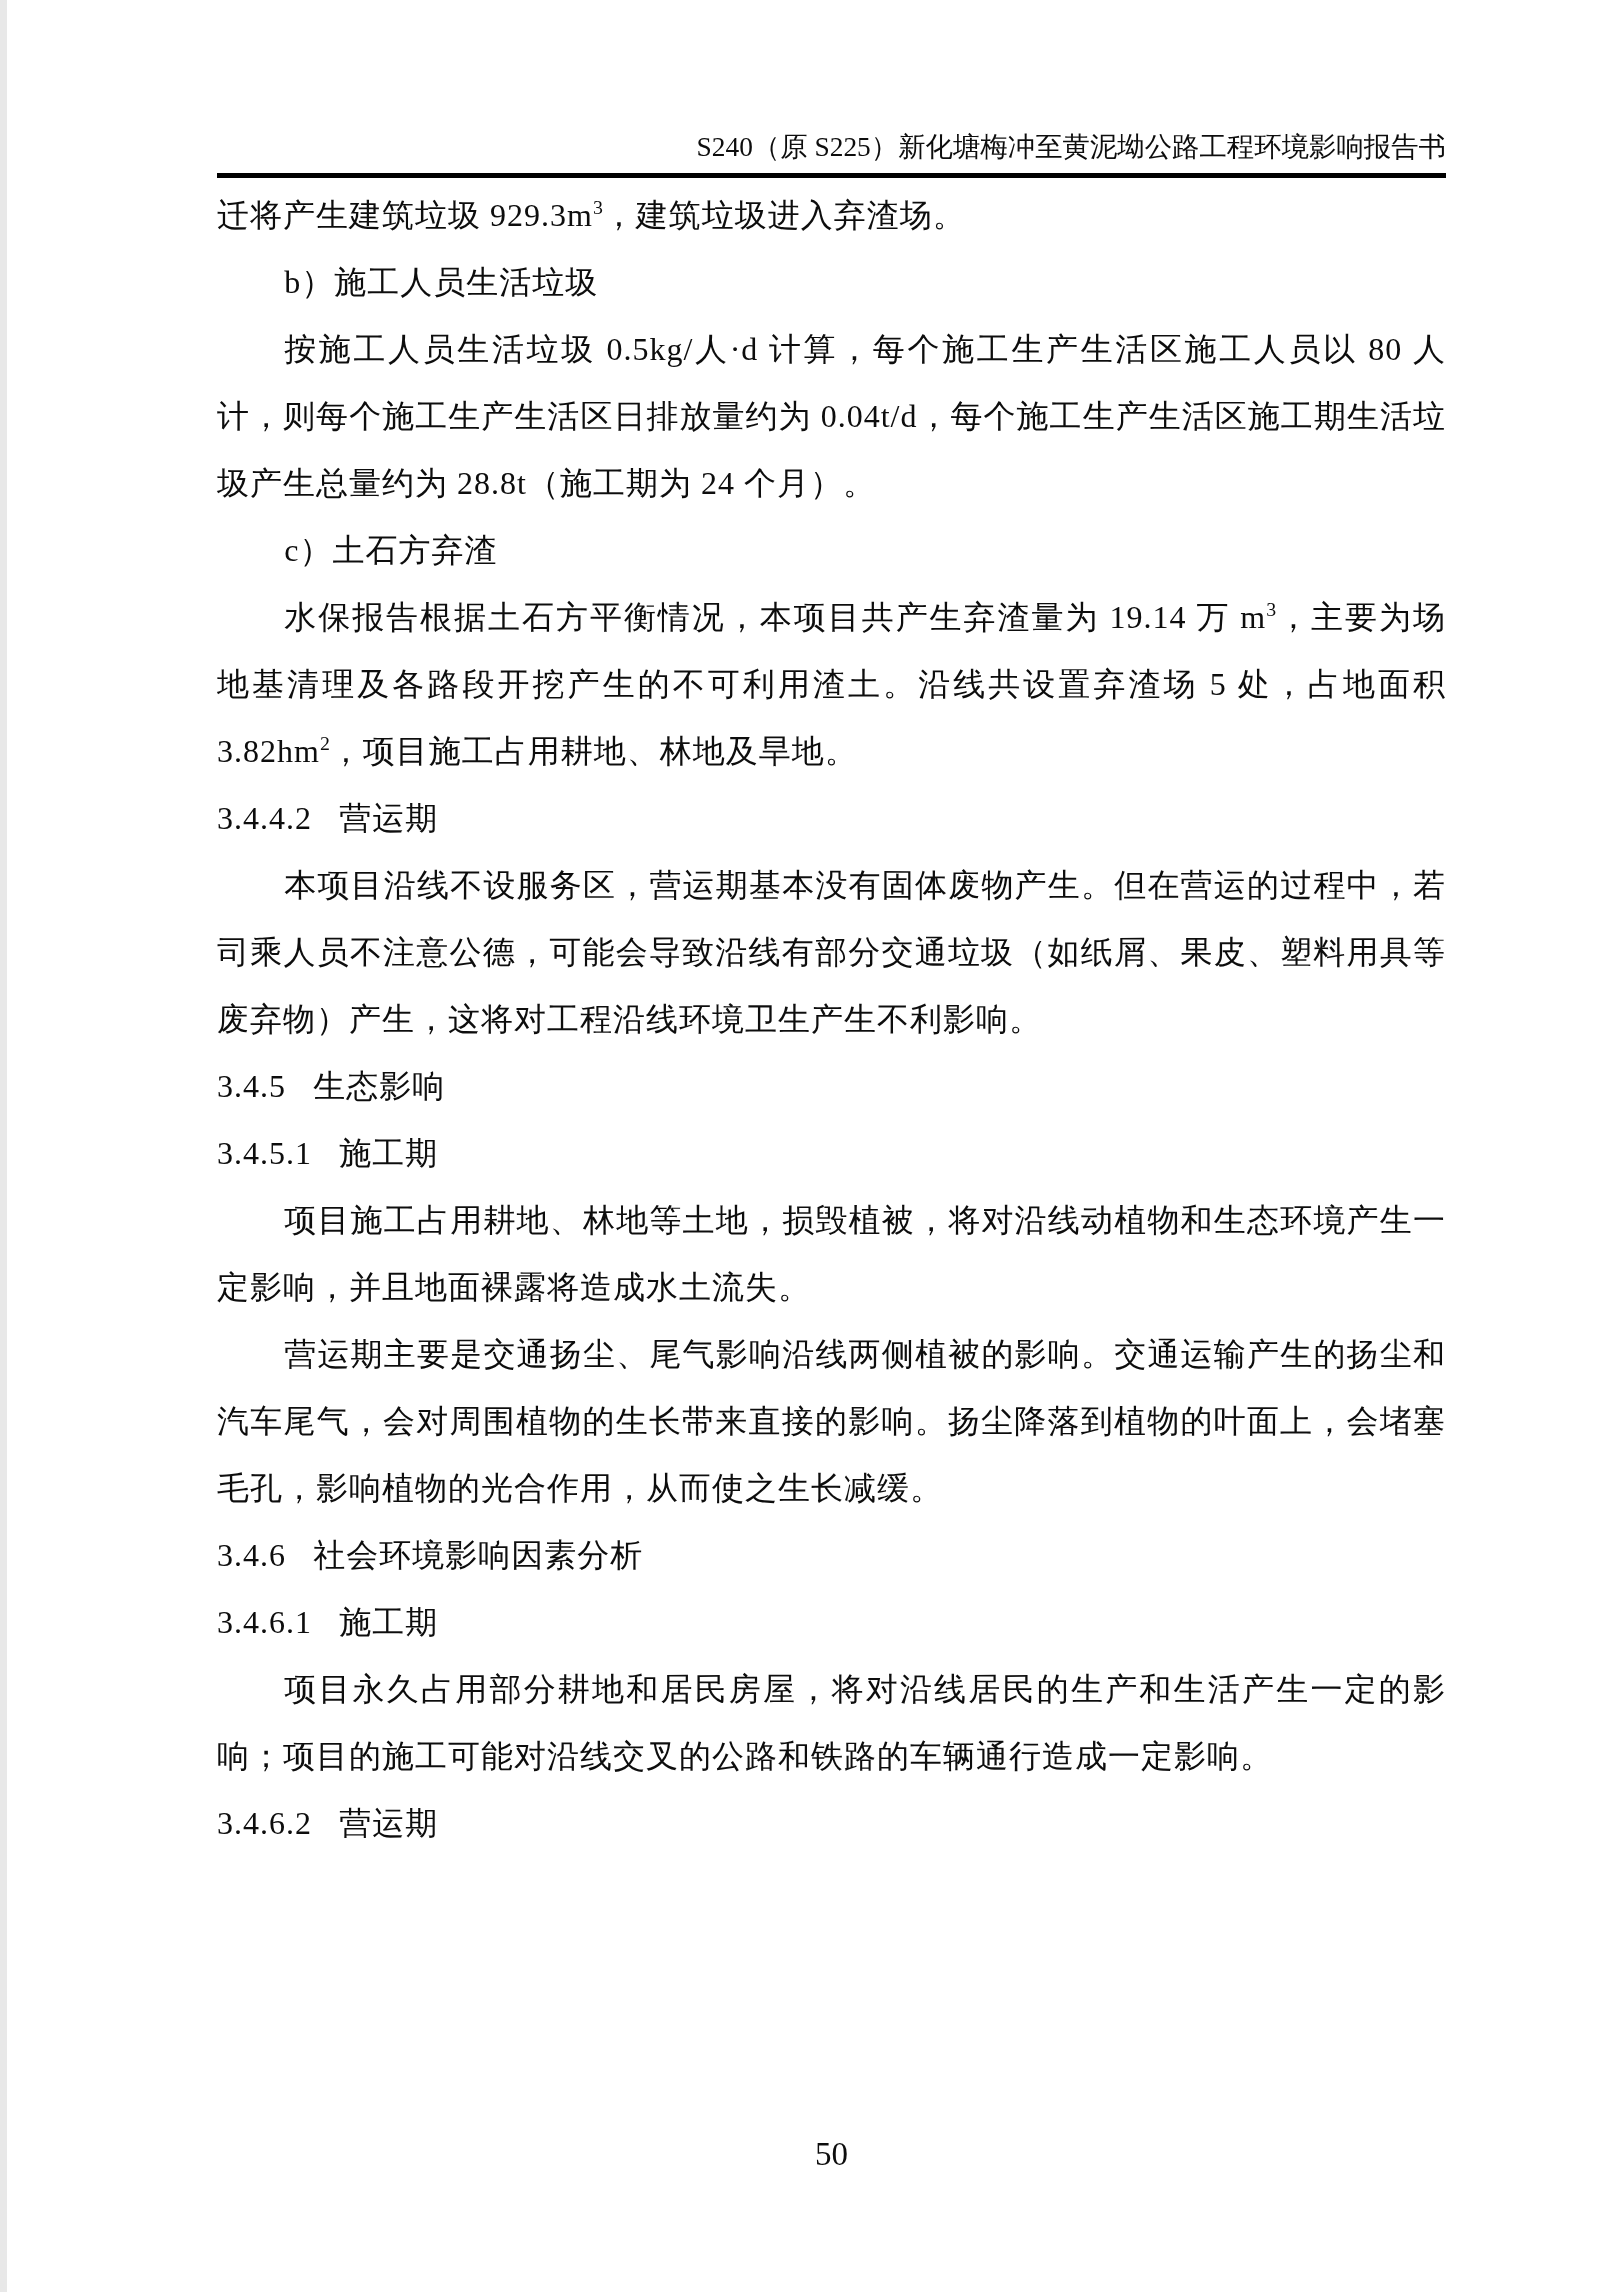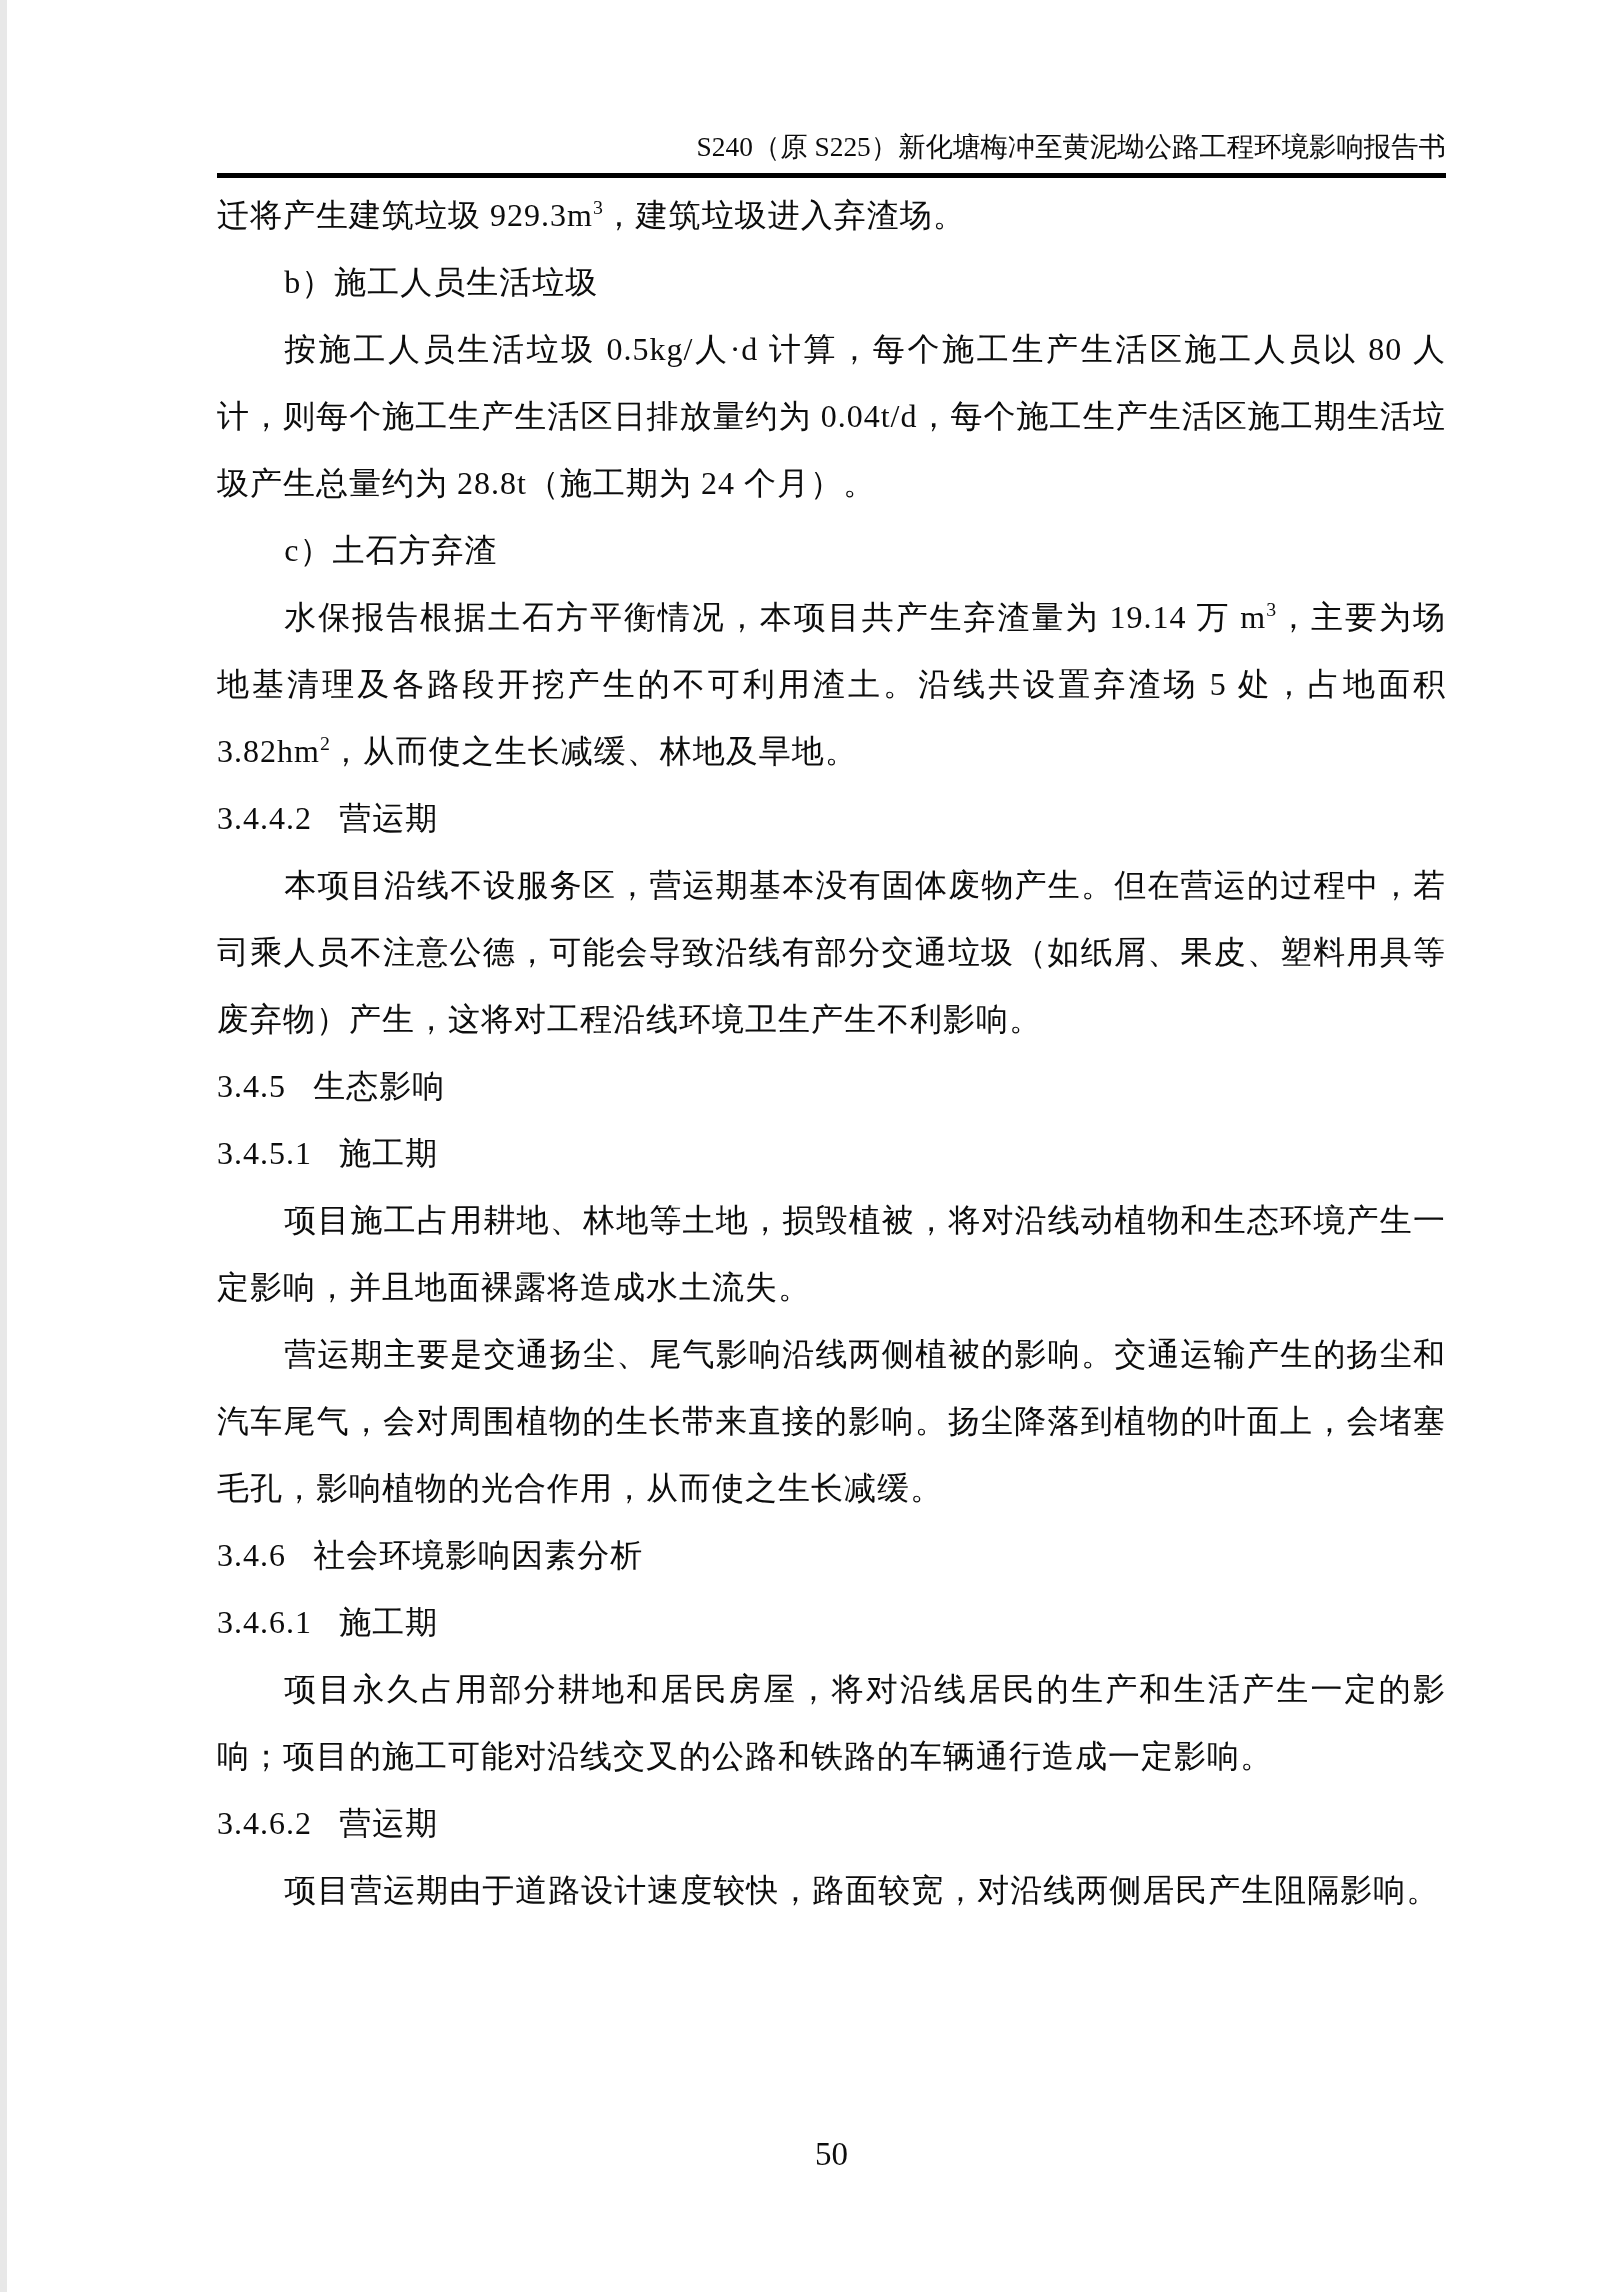--- a/index.html
+++ b/index.html
@@ -84,32 +84,31 @@
     <span>S240（原 S225）新化塘梅冲至黄泥坳公路工程环境影响报告书</span>
   </div>
 
   <div class="header-rule"></div>
 
   <main class="doc-body">
       <p class="para no-indent"><span>迁将产生建筑垃圾 929.3m</span><sup>3</sup><span>，建筑垃圾进入弃渣场。</span></p>
       <p class="para"><span>b）施工人员生活垃圾</span></p>
       <p class="para"><span>按施工人员生活垃圾 0.5kg/人·d 计算，每个施工生产生活区施工人员以 80 人计，则每个施工生产生活区日排放量约为 0.04t/d，每个施工生产生活区施工期生活垃圾产生总量约为 28.8t（施工期为 24 个月）。</span></p>
       <p class="para"><span>c）土石方弃渣</span></p>
-      <p class="para"><span>水保报告根据土石方平衡情况，本项目共产生弃渣量为 19.14 万 m</span><sup>3</sup><span>，主要为场地基清理及各路段开挖产生的不可利用渣土。沿线共设置弃渣场 5 处，占地面积 3.82hm</span><sup>2</sup><span>，从而使之生长减缓、林地及旱地。</span></p>
+      <p class="para"><span>水保报告根据土石方平衡情况，本项目共产生弃渣量为 19.14 万 m</span><sup>3</sup><span>，主要为场地基清理及各路段开挖产生的不可利用渣土。沿线共设置弃渣场 5 处，占地面积 3.82hm</span><sup>2</sup><span>，项目施工占用耕地、林地及旱地。</span></p>
       <p class="para heading"><span class="h-num">3.4.4.2</span><span class="h-title">营运期</span></p>
       <p class="para"><span>本项目沿线不设服务区，营运期基本没有固体废物产生。但在营运的过程中，若司乘人员不注意公德，可能会导致沿线有部分交通垃圾（如纸屑、果皮、塑料用具等废弃物）产生，这将对工程沿线环境卫生产生不利影响。</span></p>
       <p class="para heading"><span class="h-num">3.4.5</span><span class="h-title">生态影响</span></p>
       <p class="para heading"><span class="h-num">3.4.5.1</span><span class="h-title">施工期</span></p>
       <p class="para"><span>项目施工占用耕地、林地等土地，损毁植被，将对沿线动植物和生态环境产生一定影响，并且地面裸露将造成水土流失。</span></p>
       <p class="para"><span>营运期主要是交通扬尘、尾气影响沿线两侧植被的影响。交通运输产生的扬尘和汽车尾气，会对周围植物的生长带来直接的影响。扬尘降落到植物的叶面上，会堵塞毛孔，影响植物的光合作用，从而使之生长减缓。</span></p>
       <p class="para heading"><span class="h-num">3.4.6</span><span class="h-title">社会环境影响因素分析</span></p>
       <p class="para heading"><span class="h-num">3.4.6.1</span><span class="h-title">施工期</span></p>
       <p class="para"><span>项目永久占用部分耕地和居民房屋，将对沿线居民的生产和生活产生一定的影响；项目的施工可能对沿线交叉的公路和铁路的车辆通行造成一定影响。</span></p>
       <p class="para heading"><span class="h-num">3.4.6.2</span><span class="h-title">营运期</span></p>
-      <p class="para"><span>项目营运期由于道路设计速度较快，路面较宽，对沿线两侧居民产生阻隔影响。</span></p>
     </main>
 
   <div class="footer">
     <span>50</span>
   </div>
 
 </div>
 
 
 </body></html>

